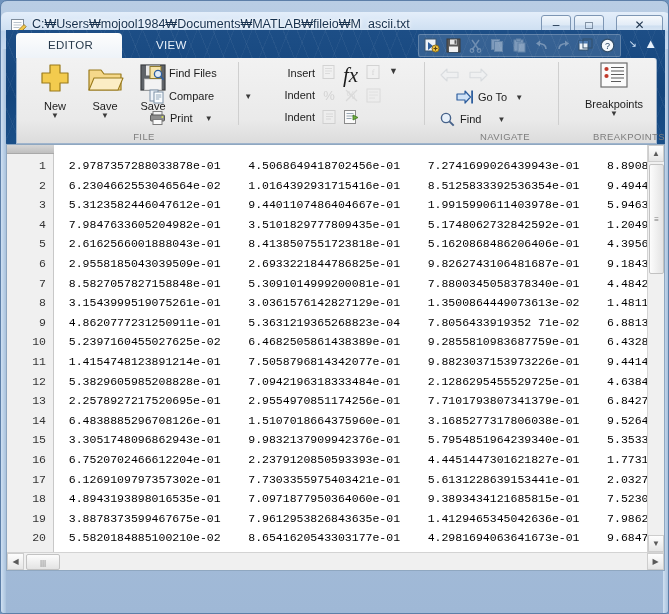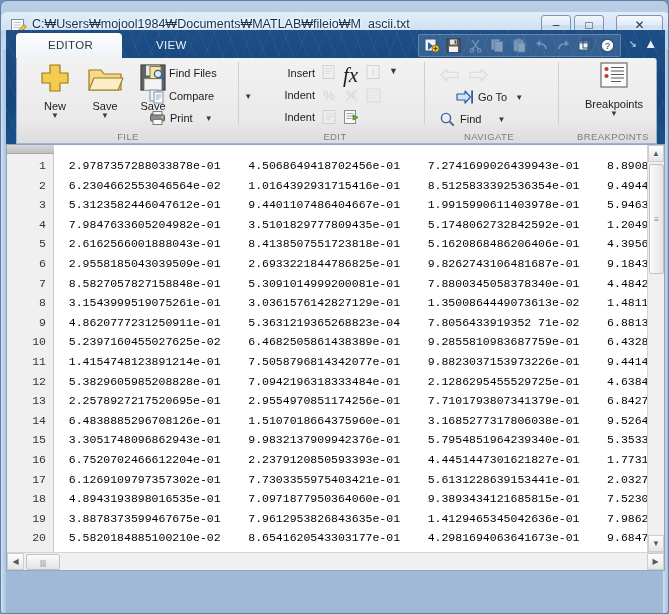--- a/index.html
+++ b/index.html
@@ -98,21 +98,21 @@
   #ribbon-body {
     position: absolute; left: 10px; top: 28px; right: 8px; bottom: 0;
     background: linear-gradient(180deg,#f2f2f2 0%, #eaeaea 72%, #dcdcdc 100%);
     border: 1px solid #9fb4cc; border-top: none;
     border-radius: 0 3px 0 0;
   }
   .rgroup { position: absolute; top: 0; bottom: 0; }
   .rgroup-sep { position: absolute; top: 4px; bottom: 18px; width: 1px; background: #cfcfcf; }
   .rgroup-label {
     position: absolute; bottom: 1px; width: 100%; text-align: center;
-    font-size: 9.5px; color: #7d7d7d; letter-spacing: .4px;
+    font-size: 9.5px; color: #7d7d7d; letter-spacing: .4px; margin-left: 16px;
   }
   .bigbtn {
     position: absolute; top: 3px; width: 52px; text-align: center; cursor: default;
   }
   .bigbtn .lbl { font-size: 11px; color: #1b1b1b; display:block; margin-top:1px;}
   .bigbtn .caret { display:block; font-size: 8px; color:#3a3a3a; line-height:8px; }
   .smallrow { position:absolute; display:flex; align-items:center; gap:4px; font-size:11px; color:#1b1b1b; cursor:default;}
   .txtright { position:absolute; font-size:11px; color:#1b1b1b; text-align:right; cursor:default;}
 
   
@@ -406,21 +406,20 @@
           </svg>
         </span>
         <span style="position:absolute;left:98px;top:51px;">
           <svg width="18" height="17" viewBox="0 0 18 17">
             <rect x="1.5" y="1.5" width="11" height="13" fill="#fafafa" stroke="#8b8b8b"></rect>
             <path d="M3.5 4.5h7M3.5 7h7M3.5 9.5h5" stroke="#9aa8b5"></path>
             <path d="M10 11l5-2.5-5-2.5z" fill="#6fae3e" stroke="#3e7320" stroke-width=".8"></path>
           </svg>
         </span>
 
-        <div class="rgroup-label">EDIT</div>
         <div class="rgroup-sep" style="right:0;"></div>
       </div>
 
       <div class="rgroup" style="left:402px; width:140px;">
         <span style="position:absolute;left:20px;top:8px;">
           <svg width="22" height="18" viewBox="0 0 22 18" opacity=".33">
             <path d="M8 3L2 9l6 6v-3.2h11V6.2H8z" fill="#eef1f4" stroke="#aab3bc" stroke-width="1.1" stroke-linejoin="round"></path>
           </svg>
         </span>
         <span style="position:absolute;left:48px;top:8px;">

